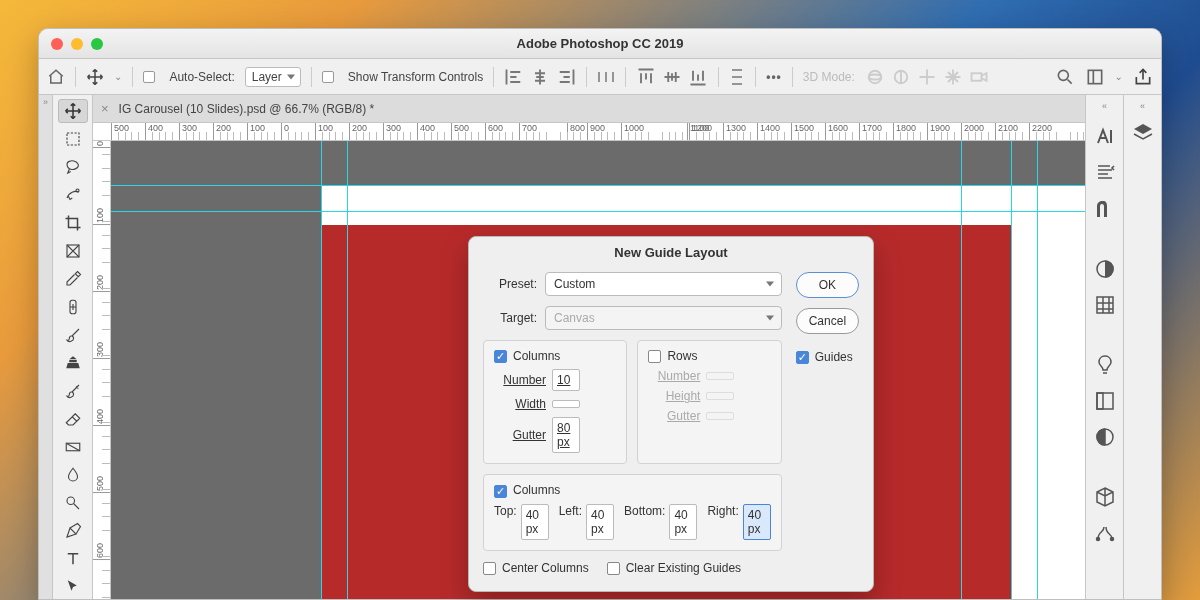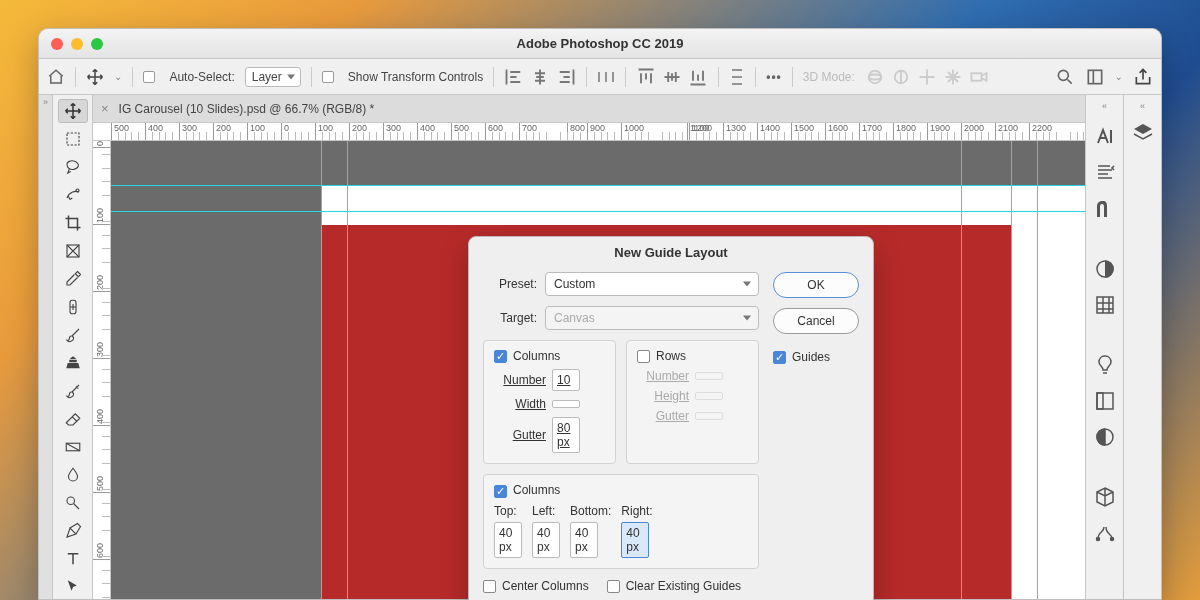--- a/index.html
+++ b/index.html
@@ -69,21 +69,21 @@
   .groupbox{border:1px solid #d2d2d2;border-radius:4px;padding:8px 10px 10px 10px;margin-bottom:10px;background:#f4f4f4;}
   .groupbox.inactive{color:#aaa;}
   .twocol{display:flex;gap:10px;margin-bottom:10px;}
   .twocol .groupbox{flex:1;margin-bottom:0;}
   .grow{display:flex;align-items:center;gap:6px;margin-top:6px;text-decoration:underline;}
   .grow label{width:52px;text-align:right;}
   .tin{width:28px;border:1px solid #bbb;background:#fff;padding:3px 4px;font-size:12px;border-radius:2px;}
   .tin.dis{background:#f4f4f4;color:#ccc;border-color:#ddd;}
   .tin.focus{border:1.5px solid #4a86d8;background:#d9e8fb;}
   .mrow{display:flex;gap:10px;margin-top:6px;}
-  .mcol{display:flex;flex-direction:column;gap:4px;}
+  .mcol{display:flex;flex-direction:row;gap:4px;}
   .mcol label{font-size:12px;}
   .checkline{display:flex;align-items:center;gap:18px;margin-top:4px;}
 </style>
 </head>
 <body>
 
 <div class="window">
 
   <div class="titlebar">
     <div class="traffic">

